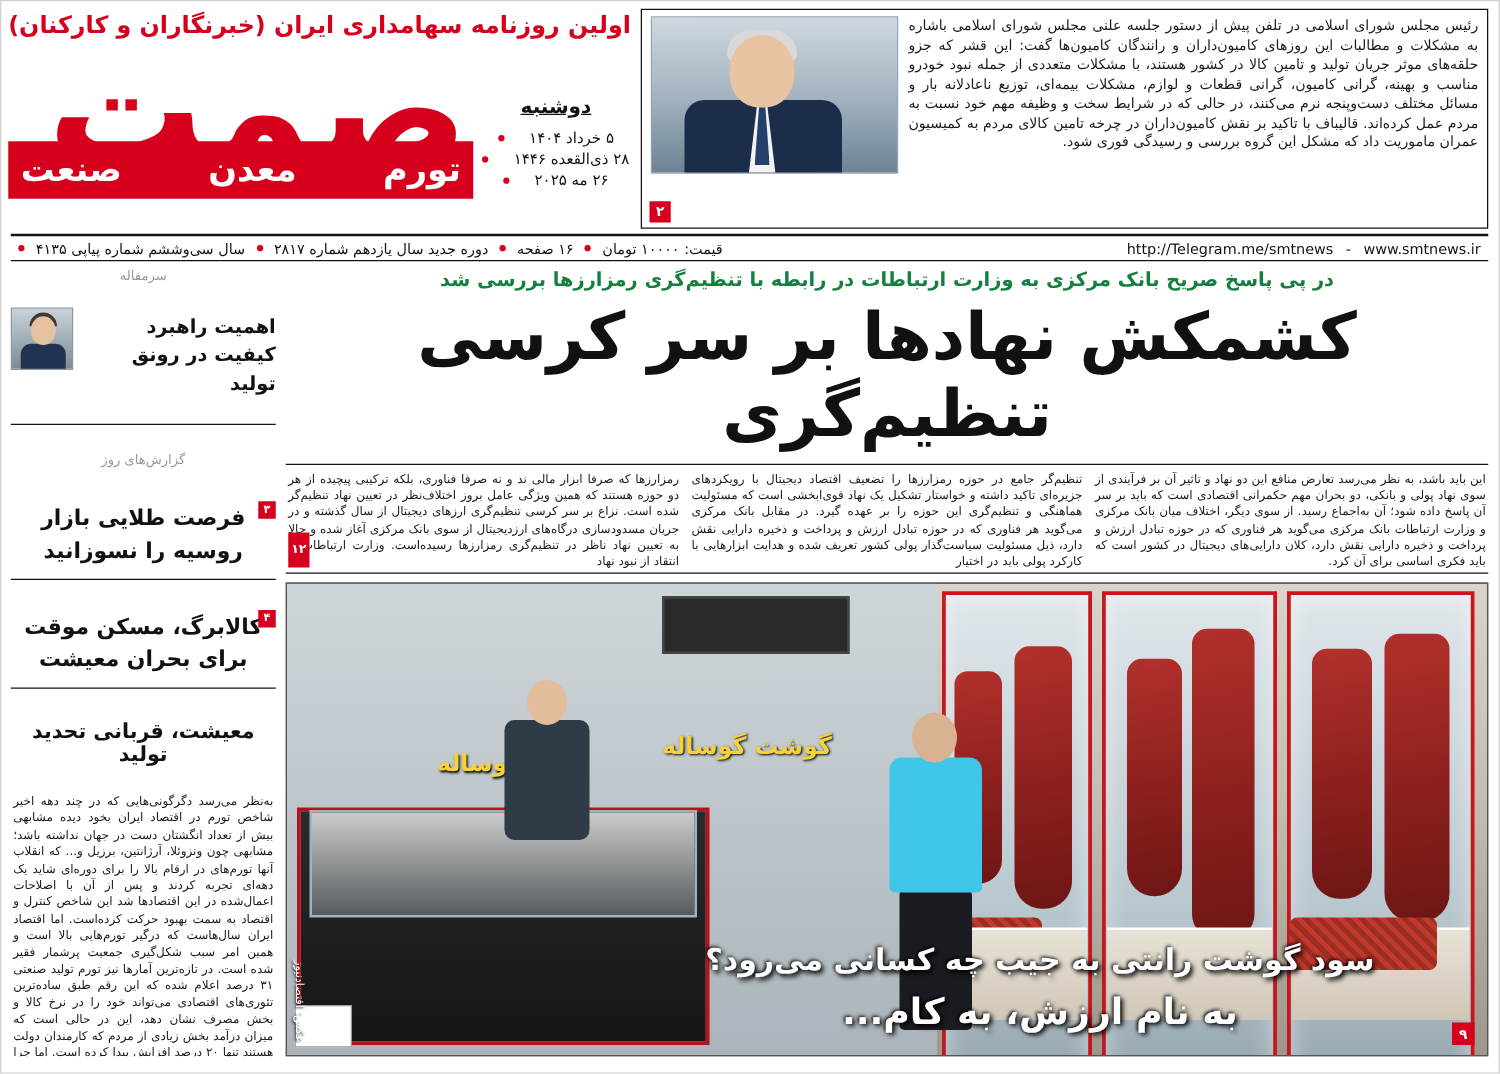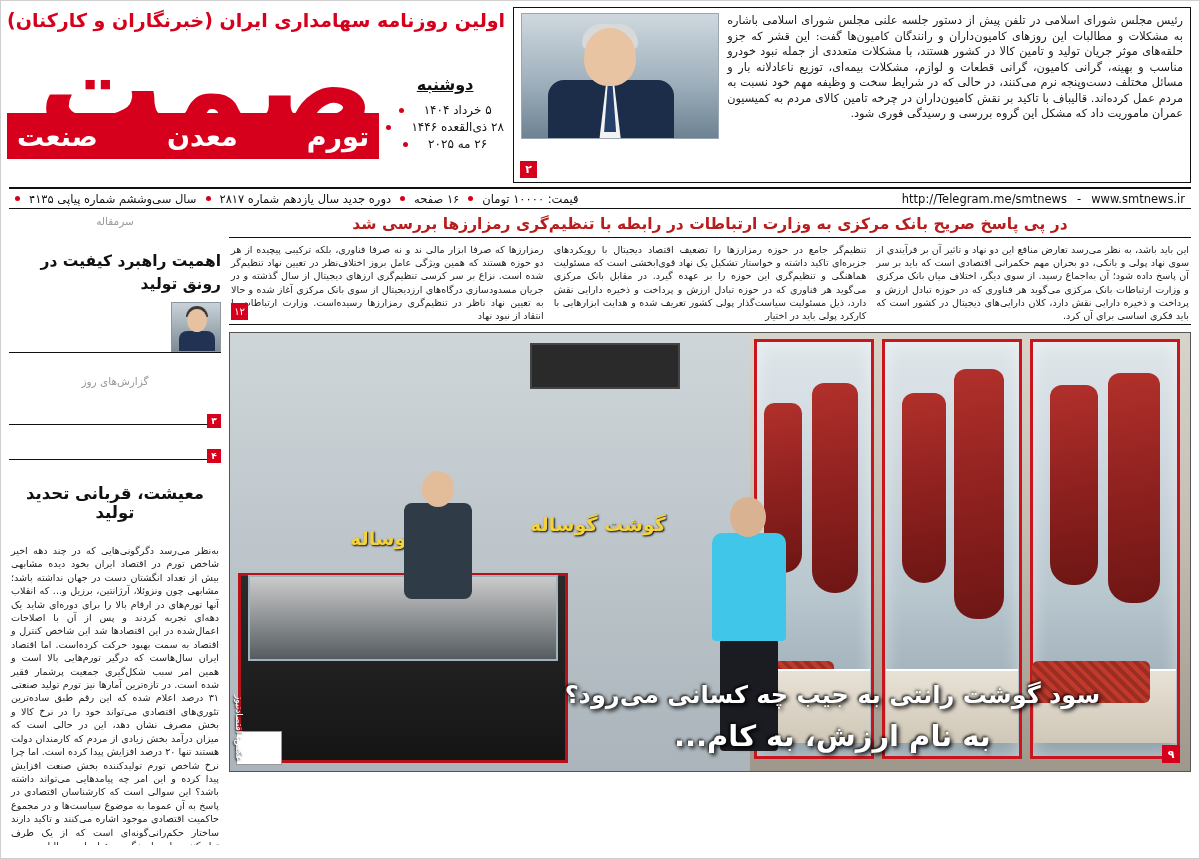--- a/index.html
+++ b/index.html
@@ -199,21 +199,21 @@
     height: 636px;
   }
 
   
   .lead-col {
     flex: 1 1 auto;
     display: flex; flex-direction: column;
     width: 965px;
   }
   .lead-kicker {
-    font-size: 15.5px; font-weight: bold; color: #b91c1c;
+    font-size: 15.5px; font-weight: bold; color: #15803d;
     text-align: center; margin-bottom: 4px;
   }
   .lead-headline {
     font-size: 52px; font-weight: bold; color: #111;
     text-align: center;
     letter-spacing: -1px;
     line-height: 62px;
     margin: 2px 0 8px 0;
   }
   .lead-deck {
@@ -224,22 +224,22 @@
     color: #1a1a1a;
     border-top: 1px solid #111;
     border-bottom: 1px solid #111;
     padding: 5px 2px 5px 2px;
     height: 88px;
     position: relative;
   }
   .lead-deck .col { flex: 1 1 0; }
   .deck-badge {
     position: absolute; left: 2px; bottom: 4px;
-    width: 17px; height: 17px; background: #d6001c; color: #fff;
-    font-size: 10px; font-weight: normal;
+    width: 17px; height: 28px; background: #d6001c; color: #fff;
+    font-size: 10px; font-weight: bold;
     display: flex; align-items: center; justify-content: center;
   }
 
   
   .lead-photo {
     position: relative;
     margin-top: 7px;
     height: 440px;
     overflow: hidden;
     background: #6b5a4e;
@@ -366,24 +366,24 @@
     display: flex; flex-direction: column;
     gap: 16px;
   }
   .side-label {
     text-align: center;
     font-size: 10.5px;
     color: #9a9a9a;
     margin-bottom: 3px;
   }
   .side-opinion {
-    display: flex; flex-direction: column; gap: 6px;
+    display: flex; flex-direction: row; gap: 6px;
     align-items: flex-start;
     border-bottom: 1px solid #111;
-    padding-bottom: 0;
+    padding-bottom: 20px;
   }
   .side-opinion-title {
     flex: 1 1 auto;
     font-size: 15.5px; font-weight: bold; color: #111;
     text-align: right; line-height: 23px;
     padding-top: 4px;
   }
   .side-avatar {
     width: 50px; height: 50px;
     background: linear-gradient(180deg,#c9d2d8,#7d8b95);
@@ -489,20 +489,21 @@
       <a href="#">www.smtnews.ir</a>
       <span>-</span>
       <a href="#">http://Telegram.me/smtnews</a>
     </div>
   </div>
 
   <div class="main-grid">
 
     <div class="lead-col">
       <div class="lead-kicker">در پی پاسخ صریح بانک مرکزی به وزارت ارتباطات در رابطه با تنظیم‌گری رمزارزها بررسی شد</div>
+      <div class="lead-headline">کشمکش نهادها بر سر کرسی تنظیم‌گری</div>
       <div class="lead-deck">
         <div class="col">این باید باشد، به نظر می‌رسد تعارض منافع این دو نهاد و تاثیر آن بر فرآیندی از سوی نهاد پولی و بانکی، دو بحران مهم حکمرانی اقتصادی است که باید بر سر آن پاسخ داده شود؛ آن به‌اجماع رسید. از سوی دیگر، اختلاف میان بانک مرکزی و وزارت ارتباطات بانک مرکزی می‌گوید هر فناوری که در حوزه تبادل ارزش و پرداخت و ذخیره دارایی نقش دارد، کلان دارایی‌های دیجیتال در کشور است که باید فکری اساسی برای آن کرد.</div>
         <div class="col">تنظیم‌گر جامع در حوزه رمزارزها را تضعیف اقتصاد دیجیتال با رویکردهای جزیره‌ای تاکید داشته و خواستار تشکیل یک نهاد قوی‌ابخشی است که مسئولیت هماهنگی و تنظیم‌گری این حوزه را بر عهده گیرد. در مقابل بانک مرکزی می‌گوید هر فناوری که در حوزه تبادل ارزش و پرداخت و ذخیره دارایی نقش دارد، ذیل مسئولیت سیاست‌گذار پولی کشور تعریف شده و هدایت ابزارهایی با کارکرد پولی باید در اختیار</div>
         <div class="col">رمزارزها که صرفا ابزار مالی ند و نه صرفا فناوری، بلکه ترکیبی پیچیده از هر دو حوزه هستند که همین ویژگی عامل بروز اختلاف‌نظر در تعیین نهاد تنظیم‌گر شده است. نزاع بر سر کرسی تنظیم‌گری ارزهای دیجیتال از سال گذشته و در جریان مسدودسازی درگاه‌های ارزدیجیتال از سوی بانک مرکزی آغاز شده و حالا به تعیین نهاد ناظر در تنظیم‌گری رمزارزها رسیده‌است. وزارت ارتباطات با انتقاد از نبود نهاد</div>
         <div class="deck-badge">۱۲</div>
       </div>
 
       <div class="lead-photo">
         <div class="ph-wall"></div>
 
@@ -564,24 +565,26 @@
         <div class="side-avatar">
           <div class="av-body"></div>
             <div class="av-hair"></div>
             <div class="av-head"></div>
         </div>
       </div>
 
       <div class="side-label" style="margin-top:6px;">گزارش‌های روز</div>
 
       <div class="side-item">
+        <div class="side-item-title">فرصت طلایی بازار روسیه را نسوزانید</div>
         <div class="side-badge">۳</div>
       </div>
 
       <div class="side-item">
+        <div class="side-item-title">کالابرگ، مسکن موقت برای بحران معیشت</div>
         <div class="side-badge">۴</div>
       </div>
 
       <div class="side-article-title">معیشت، قربانی تحدید تولید</div>
       <div class="side-article-body">به‌نظر می‌رسد دگرگونی‌هایی که در چند دهه اخیر شاخص تورم در اقتصاد ایران بخود دیده مشابهی بیش از تعداد انگشتان دست در جهان نداشته باشد؛ مشابهی چون ونزوئلا، آرژانتین، برزیل و... که انقلاب آنها تورم‌های در ارقام بالا را برای دوره‌ای شاید یک دهه‌ای تجربه کردند و پس از آن با اصلاحات اعمال‌شده در این اقتصادها شد این شاخص کنترل و اقتصاد به سمت بهبود حرکت کرده‌است. اما اقتصاد ایران سال‌هاست که درگیر تورم‌هایی بالا است و همین امر سبب شکل‌گیری جمعیت پرشمار فقیر شده است. در تازه‌ترین آمارها نیز تورم تولید صنعتی ۳۱ درصد اعلام شده که این رقم طبق ساده‌ترین تئوری‌های اقتصادی می‌تواند خود را در نرخ کالا و بخش مصرف نشان دهد، این در حالی است که میزان درآمد بخش زیادی از مردم که کارمندان دولت هستند تنها ۲۰ درصد افزایش پیدا کرده است. اما چرا نرخ شاخص تورم تولیدکننده بخش صنعت افزایش پیدا کرده و این امر چه پیامدهایی می‌تواند داشته باشد؟ این سوالی است که کارشناسان اقتصادی در پاسخ به آن عموما به موضوع سیاست‌ها و در مجموع حاکمیت اقتصادی موجود اشاره می‌کنند و تاکید دارند ساختار حکم‌رانی‌گونه‌ای است که از یک طرف تولیدکننده باید پاسخگوی دهها مامور مالیات، بیمه، ماموران نظارتی و بهداشتی و... باشد و از طرف دیگر با بخش قوانین نیز انواع و اقسام قوانین ضدتولیدی و پرچالش بردن دست‌وپای تولیدکننده را می‌بندد و هزینه فعالیت را افزایش می‌دهد؛ به تجربه این افزایش هزینه، کاهش تولید در مرحله اول و بروز تورم در این ناحیه و انتقال این تورم به بخش مصرف و فشار بیشتر به مردم در مرحله بعد است.</div>
     </div>
 
   </div>
 </div>
 

